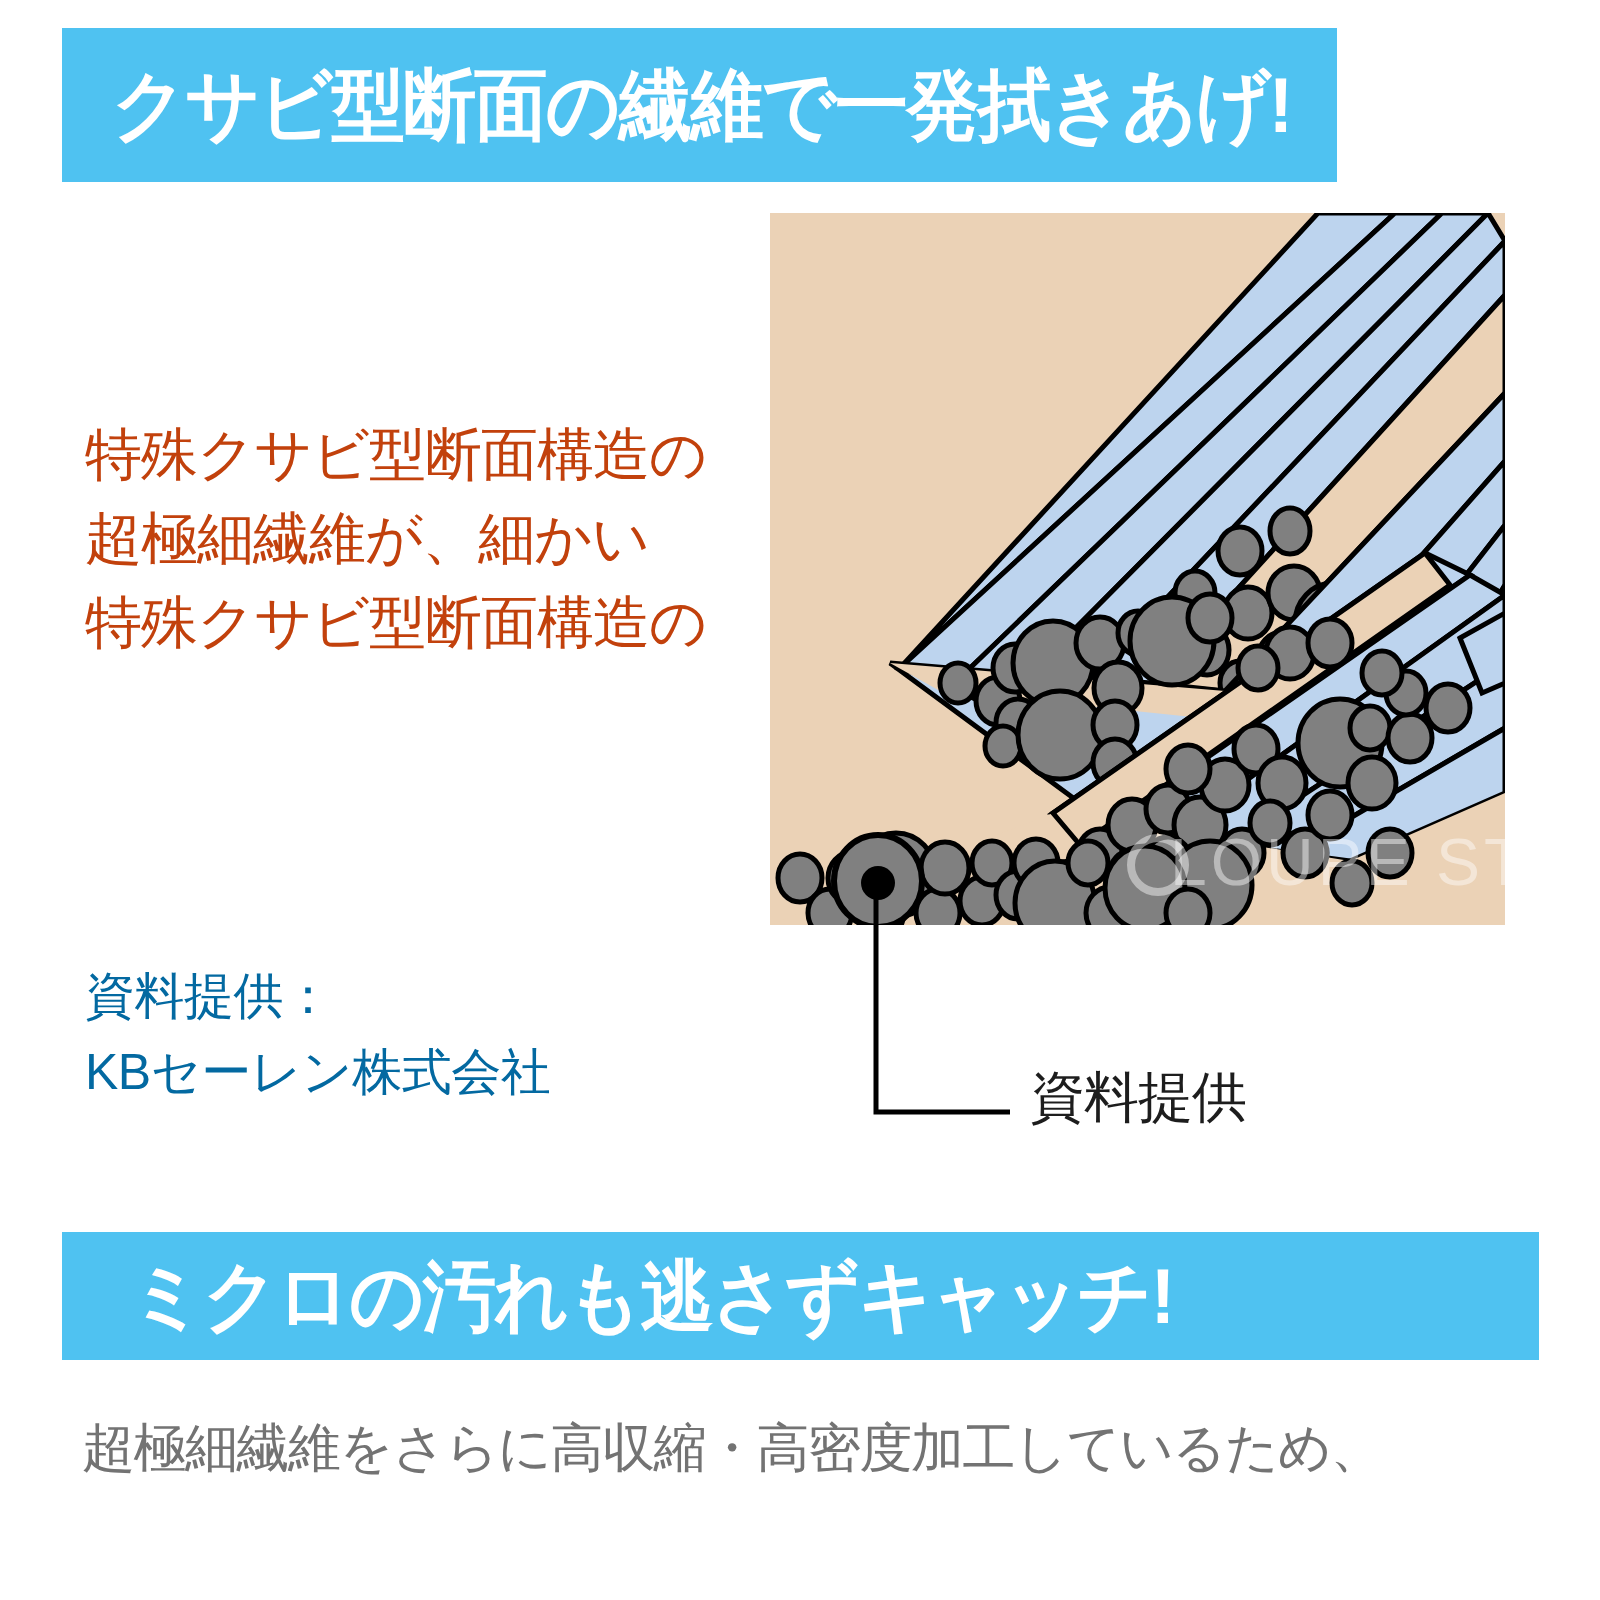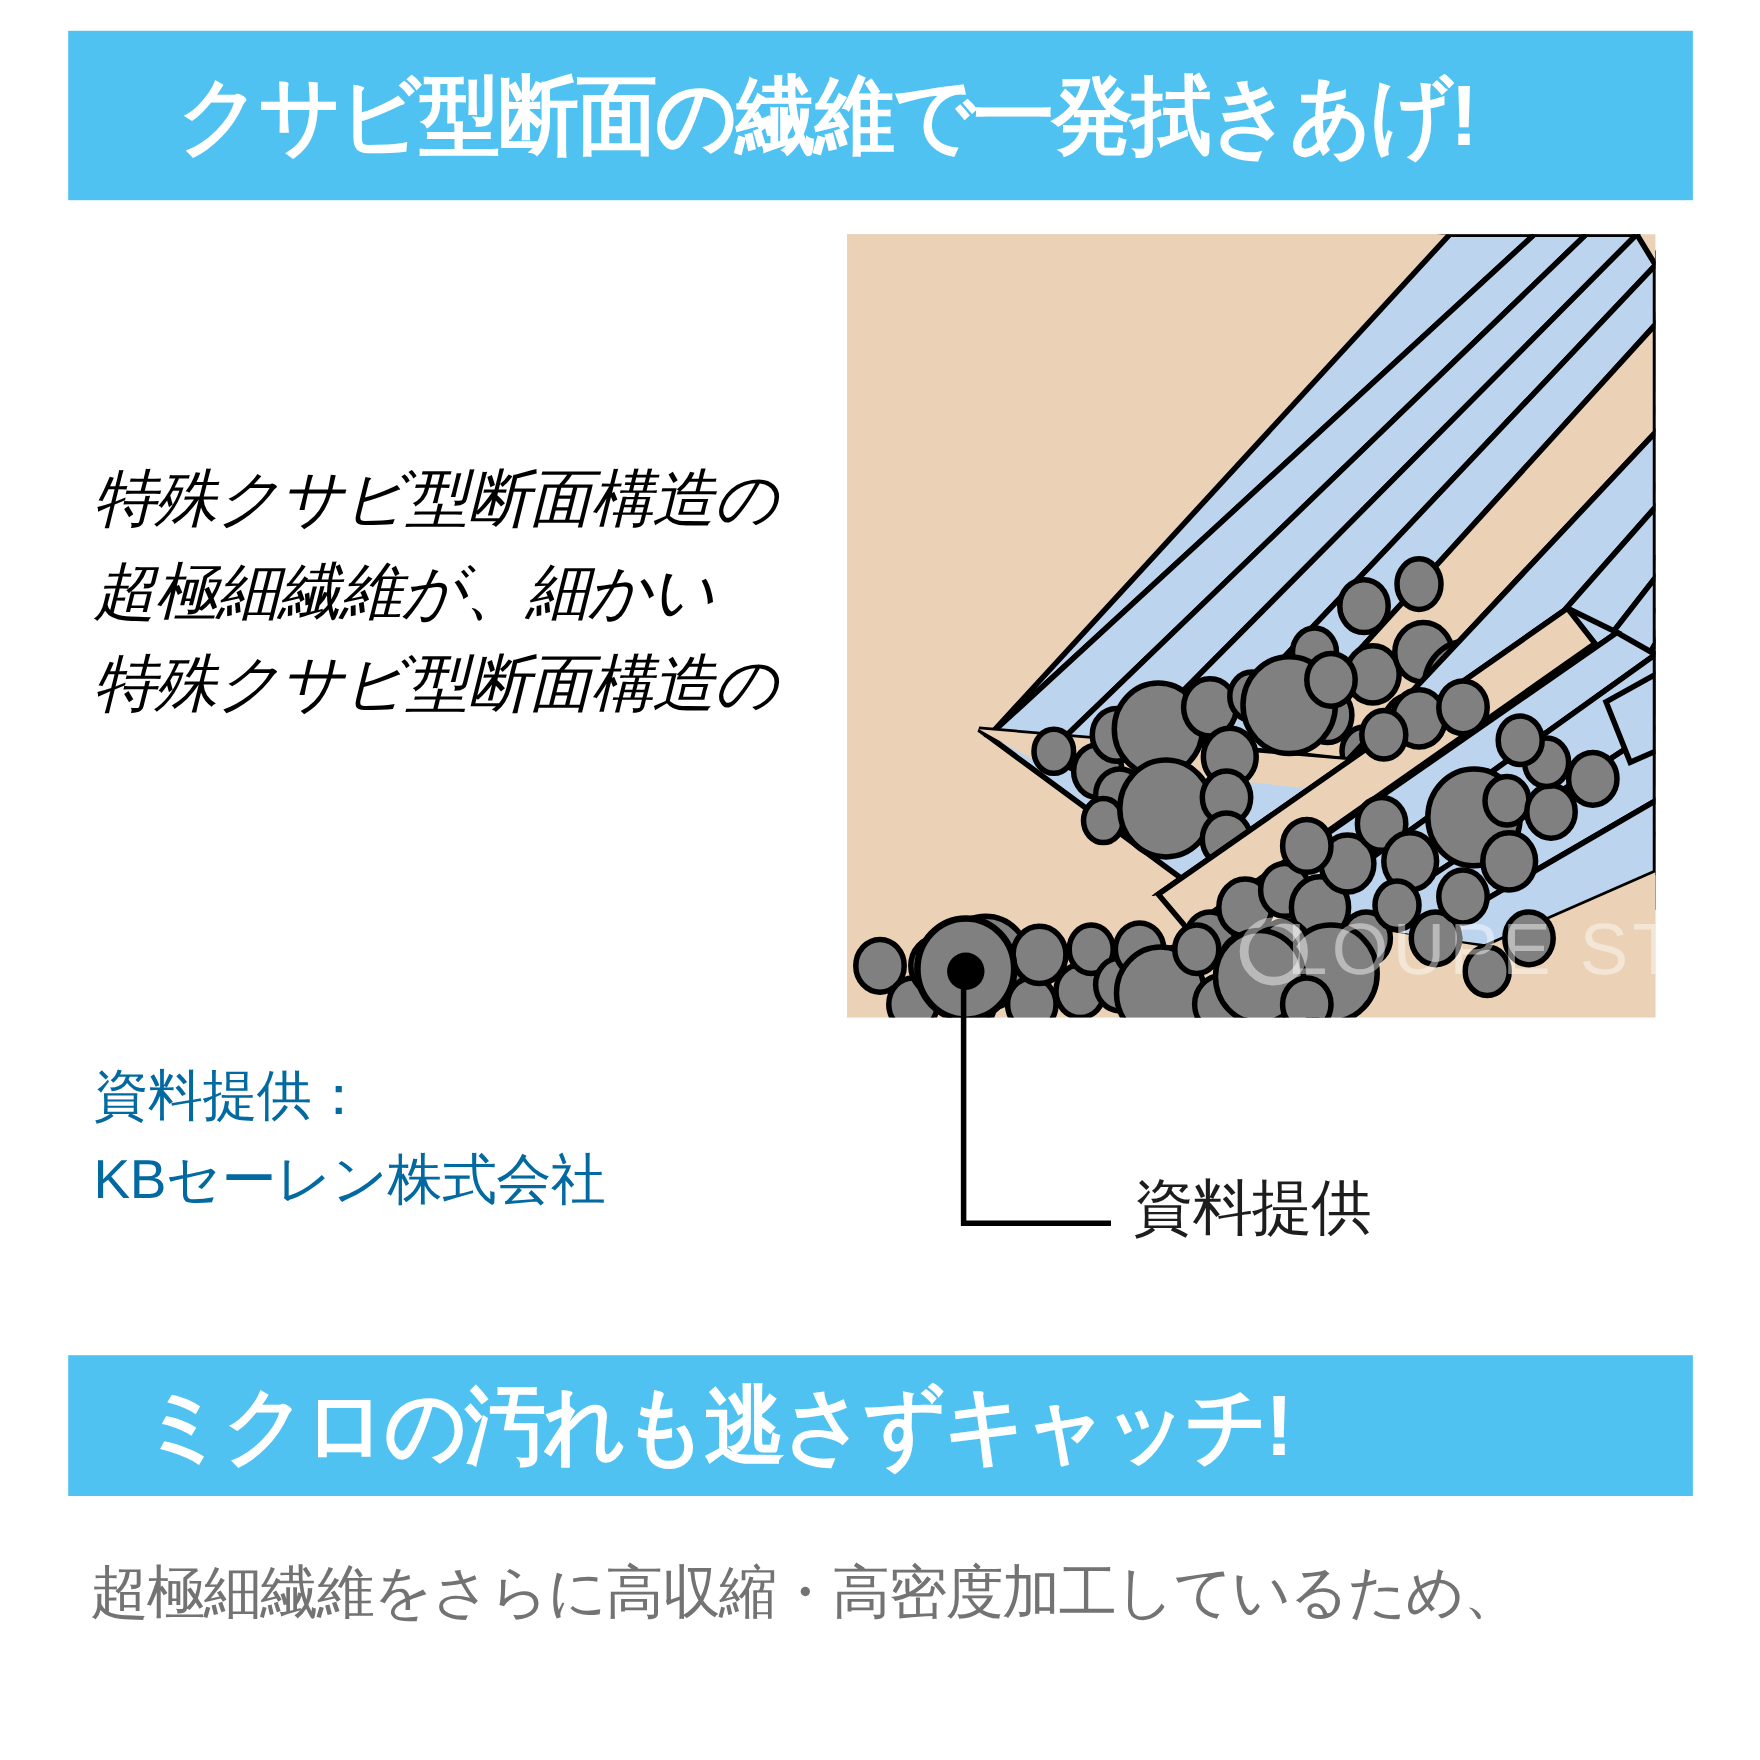--- a/index.html
+++ b/index.html
@@ -20,23 +20,23 @@
   .banner {
     position: absolute;
     background: #4fc2f1;
     display: flex;
     align-items: center;
     box-sizing: border-box;
   }
   #banner-top {
     left: 62px;
     top: 28px;
-    width: 1477px;
+    width: 1275px;
     height: 154px;
-    padding-left: 100px;
+    padding-left: 50px;
   }
   #banner-bottom {
     left: 62px;
     top: 1232px;
     width: 1477px;
     height: 128px;
     padding-left: 68px;
   }
   .banner-text {
     color: #ffffff;
@@ -54,22 +54,21 @@
     position: absolute;
     left: 85px;
     top: 412px;
     width: 690px;
   }
   #body-copy .line {
     font-size: 57px;
     line-height: 84px;
     letter-spacing: -1px;
     white-space: nowrap;
-    color: #000000;
-    font-style: italic;
+    color: #c2410c;
   }
 
   #credit-block {
     position: absolute;
     left: 85px;
     top: 958px;
     width: 690px;
   }
   #credit-block .line {
     font-size: 50px;

